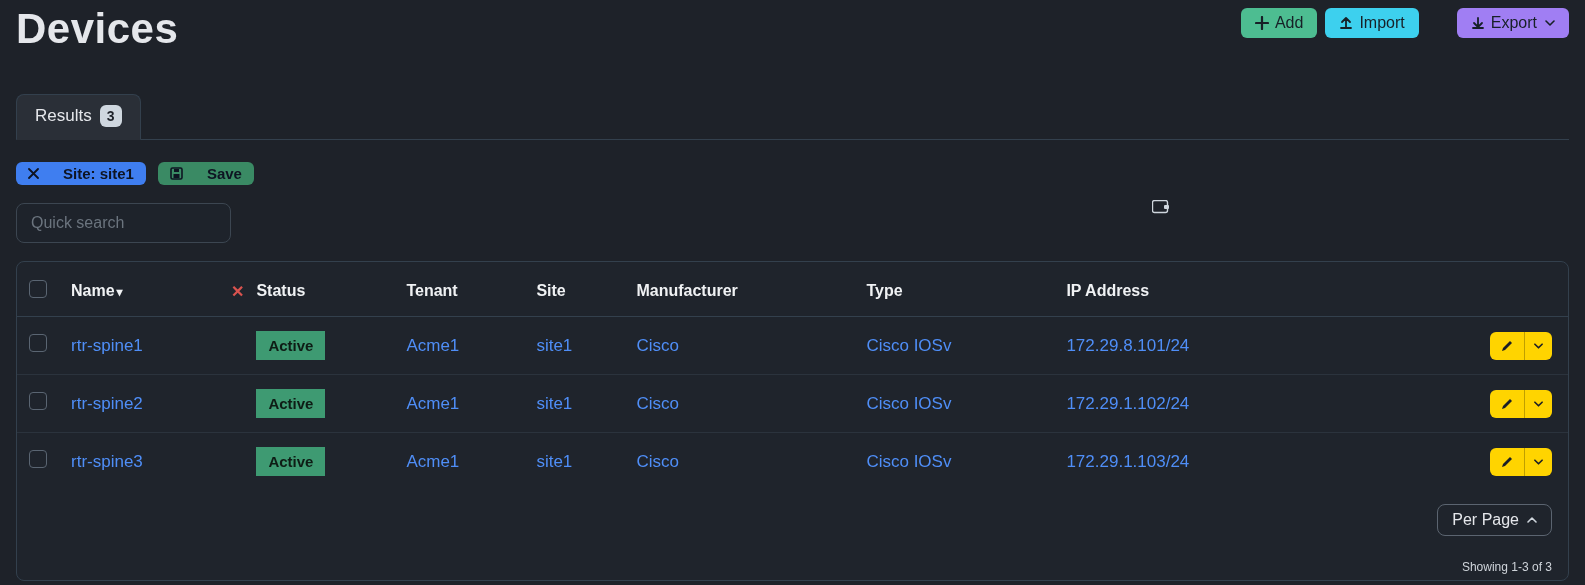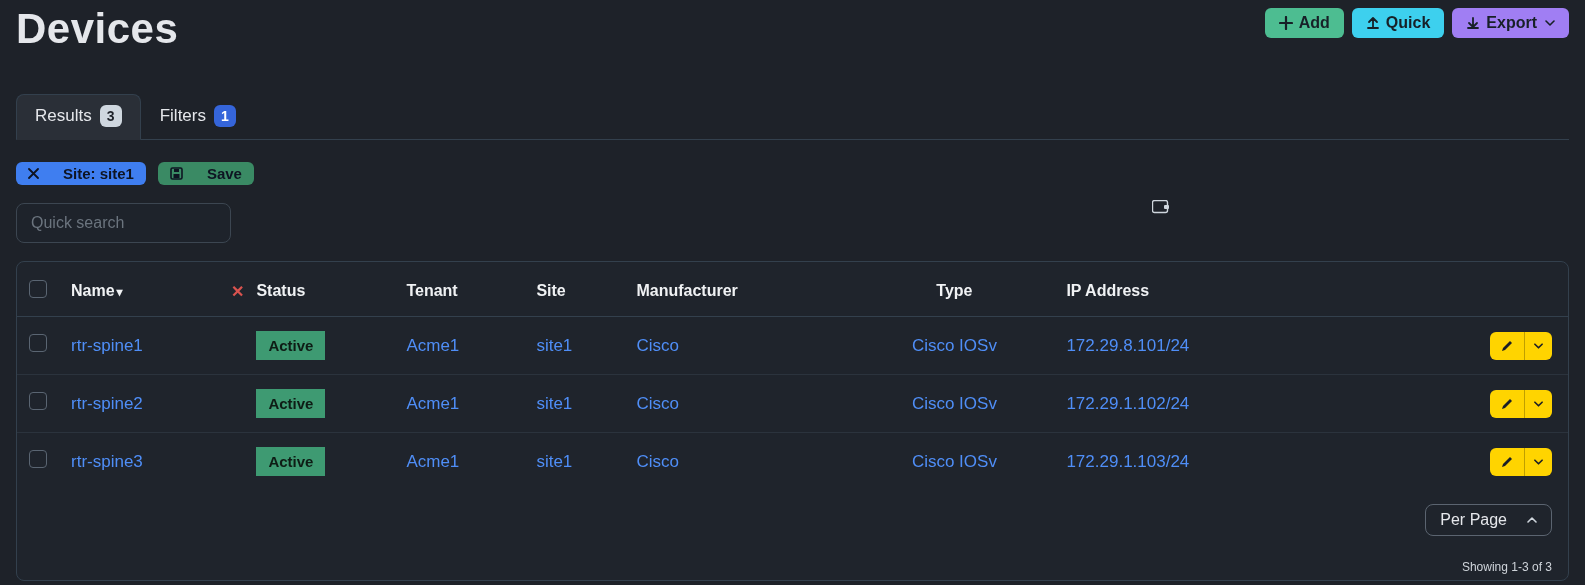--- a/index.html
+++ b/index.html
@@ -28,26 +28,26 @@
   html,body{margin:0;padding:0;background:var(--bg);color:var(--text);width:1585px;height:585px;overflow:hidden;}
   .page{width:1585px;height:585px;position:relative;padding:0 16px 0 16px;}
 
   
   .header-row{display:flex;align-items:flex-start;justify-content:space-between;padding-top:6px;}
   h1{margin:0;font-size:42px;font-weight:700;line-height:1.1;letter-spacing:0.5px;}
   .action-buttons{display:flex;gap:8px;margin-top:2px;}
   .btn{
     display:inline-flex;align-items:center;gap:6px;
     padding:6px 14px;border-radius:6px;border:none;
-    font-size:16px;font-weight:700;color:#172027;cursor:pointer;
+    font-size:16px;font-weight:400;color:#172027;cursor:pointer;
   }
   .btn svg{display:block;}
   .btn-green{background:var(--green-bright);}
   .btn-cyan{background:var(--cyan);}
-  .btn-violet{background:var(--violet);}
+  .btn-violet{background:var(--violet);margin-left:30px;}
   .btn .caret-down{margin-left:2px;}
 
   
   .tabs{display:flex;align-items:flex-end;margin-top:42px;border-bottom:1px solid var(--border);}
   .tab{
     display:inline-flex;align-items:center;gap:8px;
     padding:10px 18px 12px 18px;font-size:17px;color:var(--text);cursor:pointer;
     border:1px solid transparent;border-bottom:none;border-top-left-radius:8px;border-top-right-radius:8px;
     position:relative;
   }
@@ -95,21 +95,21 @@
     padding:14px 12px;border-bottom:1px solid #2b333d;font-size:17px;color:var(--text);vertical-align:middle;
   }
   tbody tr:last-child td{border-bottom:none;}
   .col-chk{width:42px;text-align:center;}
   .col-name{width:160px;}
   .col-clear{width:22px;text-align:right;padding-right:0 !important;}
   .col-status{width:150px;}
   .col-tenant{width:130px;}
   .col-site{width:100px;}
   .col-mfr{width:230px;}
-  .col-type{width:200px;text-align:center;}
+  .col-type{width:200px;}
   .col-ip{width:auto;}
   .col-act{width:88px;text-align:right;padding-right:16px !important;}
 
   .chk{width:18px;height:18px;border:1.5px solid #5a6572;border-radius:4px;background:transparent;display:inline-block;cursor:pointer;}
   .sort-caret{font-size:12px;margin-left:2px;}
   .clear-col{color:var(--red);cursor:pointer;font-weight:700;}
   a.link{color:var(--link);text-decoration:none;}
 
   .status-badge{
     display:inline-flex;align-items:center;padding:6px 12px;border-radius:0;
@@ -124,21 +124,21 @@
   .edit-dd{
     display:inline-flex;align-items:center;justify-content:center;
     width:28px;height:28px;background:var(--yellow);border:none;border-top-right-radius:6px;border-bottom-right-radius:6px;cursor:pointer;
     border-left:1px solid rgba(0,0,0,.25);
   }
   .edit-btn svg,.edit-dd svg{display:block;}
 
   
   .table-footer{display:flex;align-items:center;justify-content:flex-end;gap:0;flex-direction:column;padding:14px 16px 6px 16px;}
   .per-page{
-    display:inline-flex;align-items:center;gap:20px;border:1px solid var(--btn-outline);color:var(--text);
+    display:inline-flex;align-items:center;gap:8px;border:1px solid var(--btn-outline);color:var(--text);
     background:transparent;padding:6px 14px;border-radius:8px;font-size:16px;cursor:pointer;align-self:flex-end;
   }
   .showing{align-self:flex-end;margin-top:24px;font-size:12px;color:#cfd4da;}
 </style>
 </head>
 <body>
 
 <div class="page">
 
   <div class="header-row">
@@ -147,42 +147,38 @@
       <button class="btn btn-green">
         <svg width="14" height="14" viewBox="0 0 14 14">
             <path d="M7 1v12M1 7h12" stroke="#172027" stroke-width="2.2" stroke-linecap="round"></path>
           </svg>
         <span>Add</span>
       </button>
       <button class="btn btn-cyan">
         <svg width="14" height="14" viewBox="0 0 14 14">
             <path d="M7 11V2M3 6l4-4 4 4M2 12h10" stroke="#172027" stroke-width="1.8" fill="none" stroke-linecap="round" stroke-linejoin="round"></path>
           </svg>
-        <span>Quick</span>
+        <span>Import</span>
       </button>
       <button class="btn btn-violet">
         <svg width="14" height="14" viewBox="0 0 14 14">
             <path d="M7 2v9M3 7l4 4 4-4M2 12h10" stroke="#172027" stroke-width="1.8" fill="none" stroke-linecap="round" stroke-linejoin="round"></path>
           </svg>
         <span>Export</span>
         <svg class="caret-down" width="10" height="6" viewBox="0 0 10 6">
             <path d="M1 1l4 4 4-4" stroke="#172027" stroke-width="1.6" fill="none" stroke-linecap="round" stroke-linejoin="round"></path>
           </svg>
       </button>
     </div>
   </div>
 
   <div class="tabs">
     <div class="tab active">
       <span>Results</span>
       <span class="count-pill pill-light">3</span>
-    </div>
-    <div class="tab">
-      <span>Filters</span>
-      <span class="count-pill pill-blue">1</span>
     </div>
   </div>
 
   <div class="chip-row">
     <span class="chip chip-blue-bg">
       <svg width="11" height="11" viewBox="0 0 11 11">
           <path d="M1 1l9 9M10 1L1 10" stroke="#0e1422" stroke-width="1.8" stroke-linecap="round"></path>
         </svg>
       <span>Site: site1</span>
     </span>

